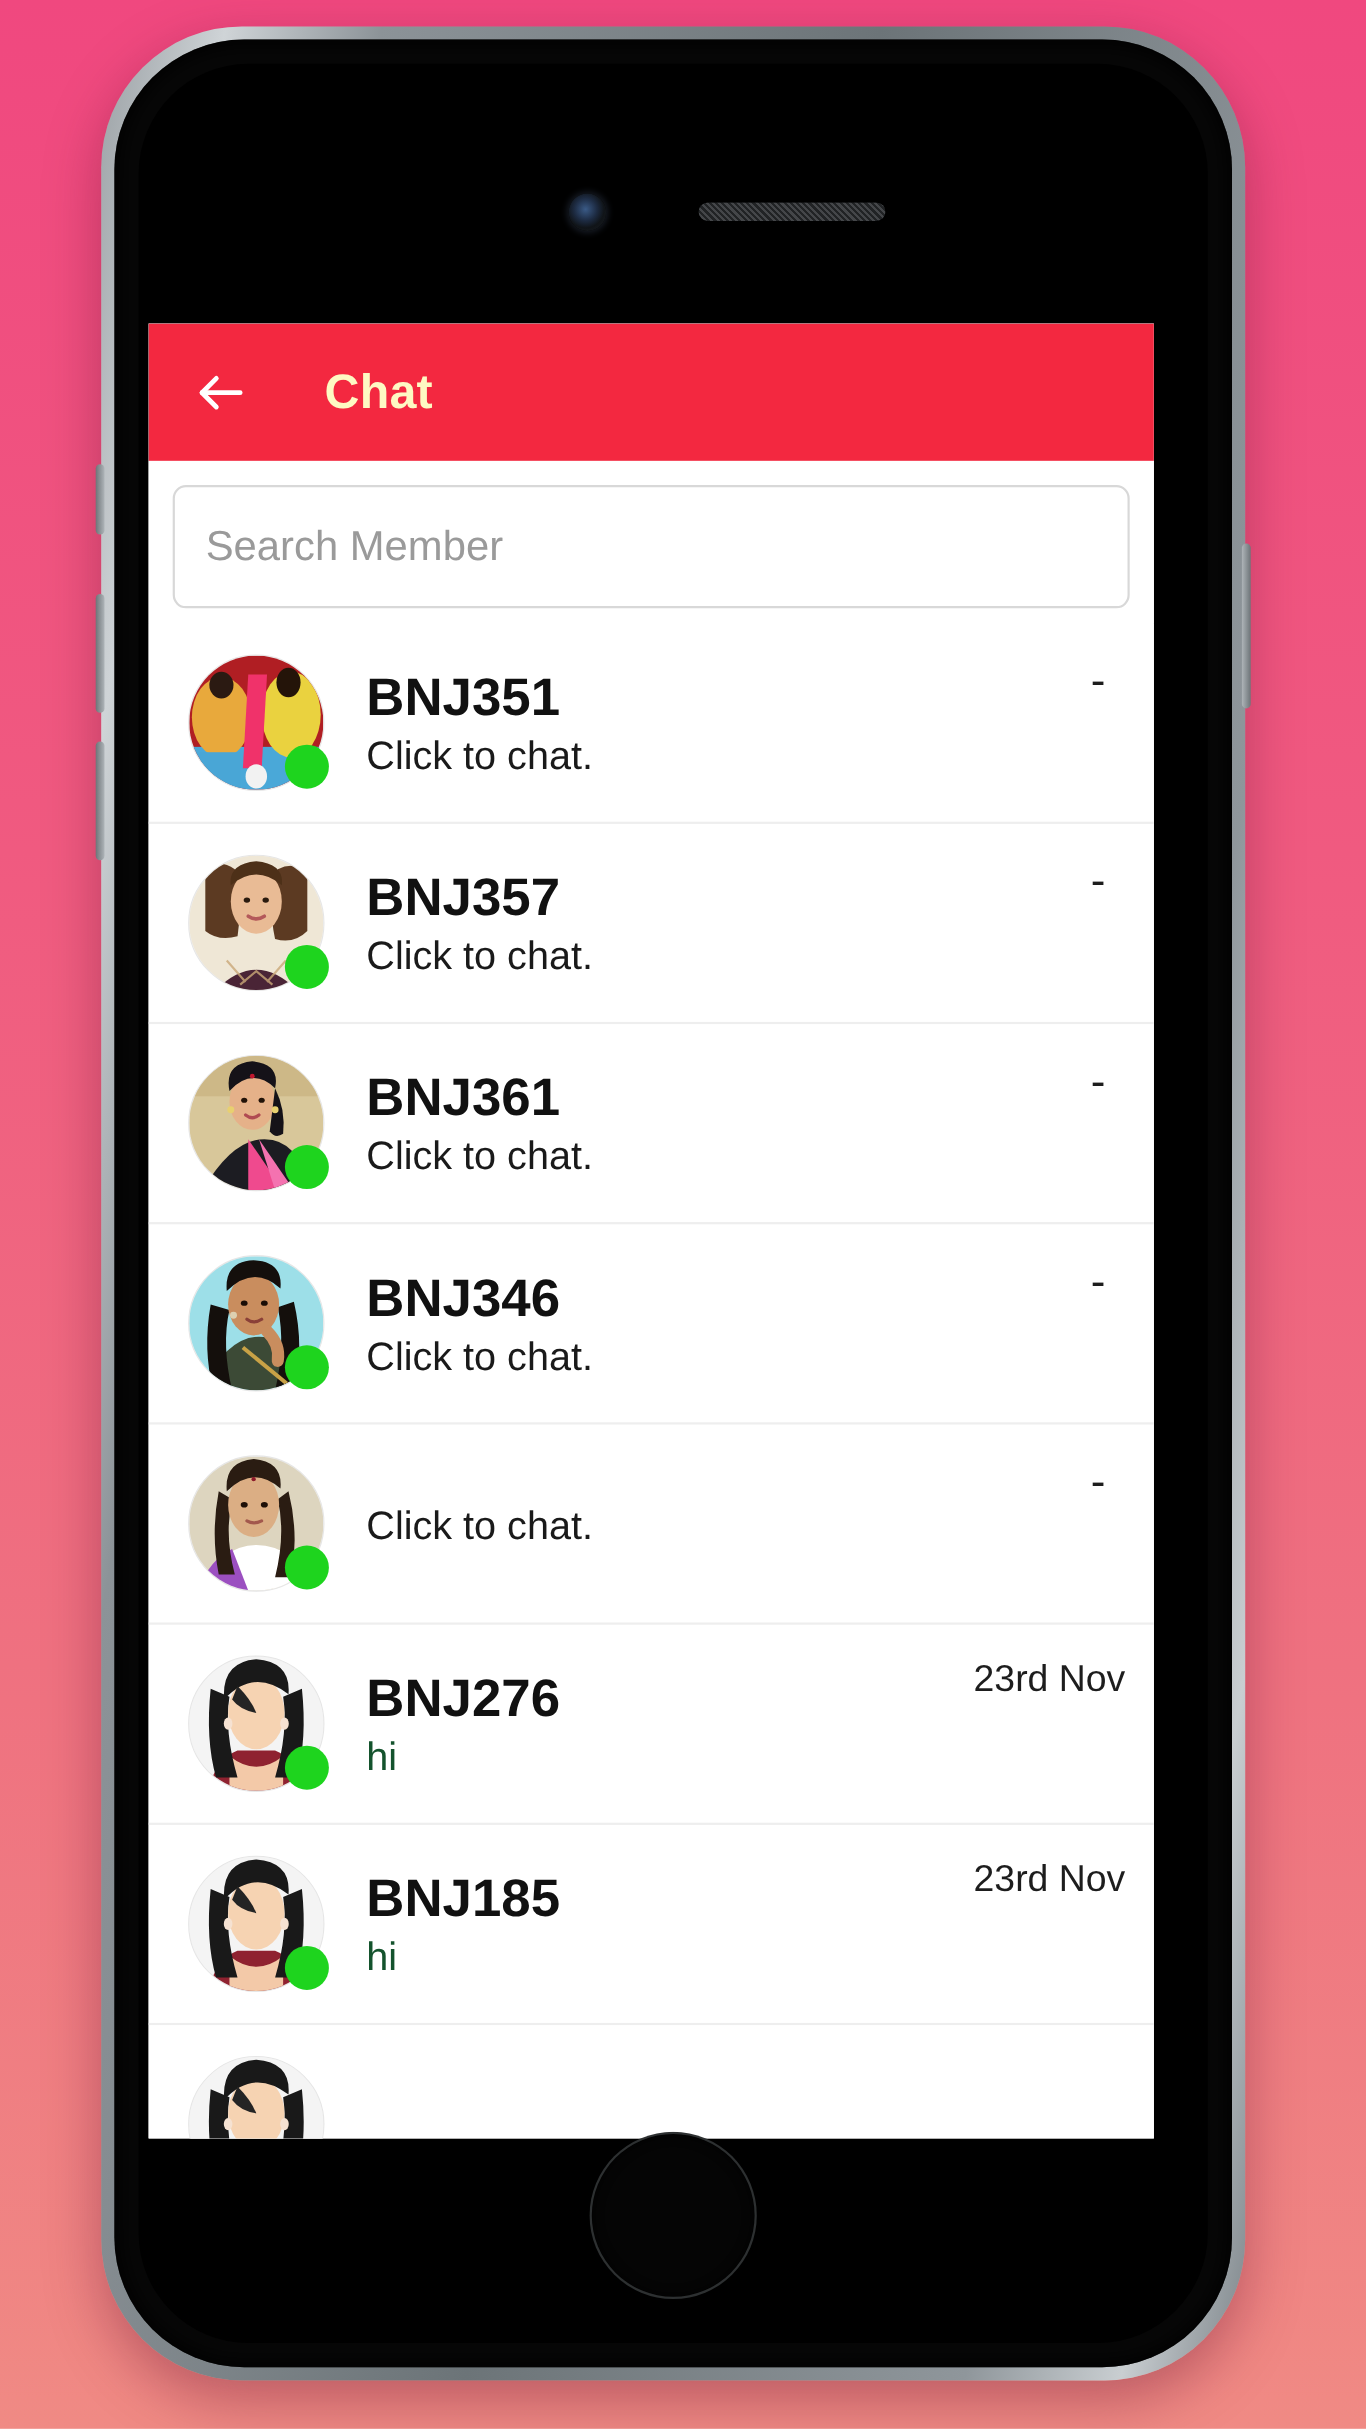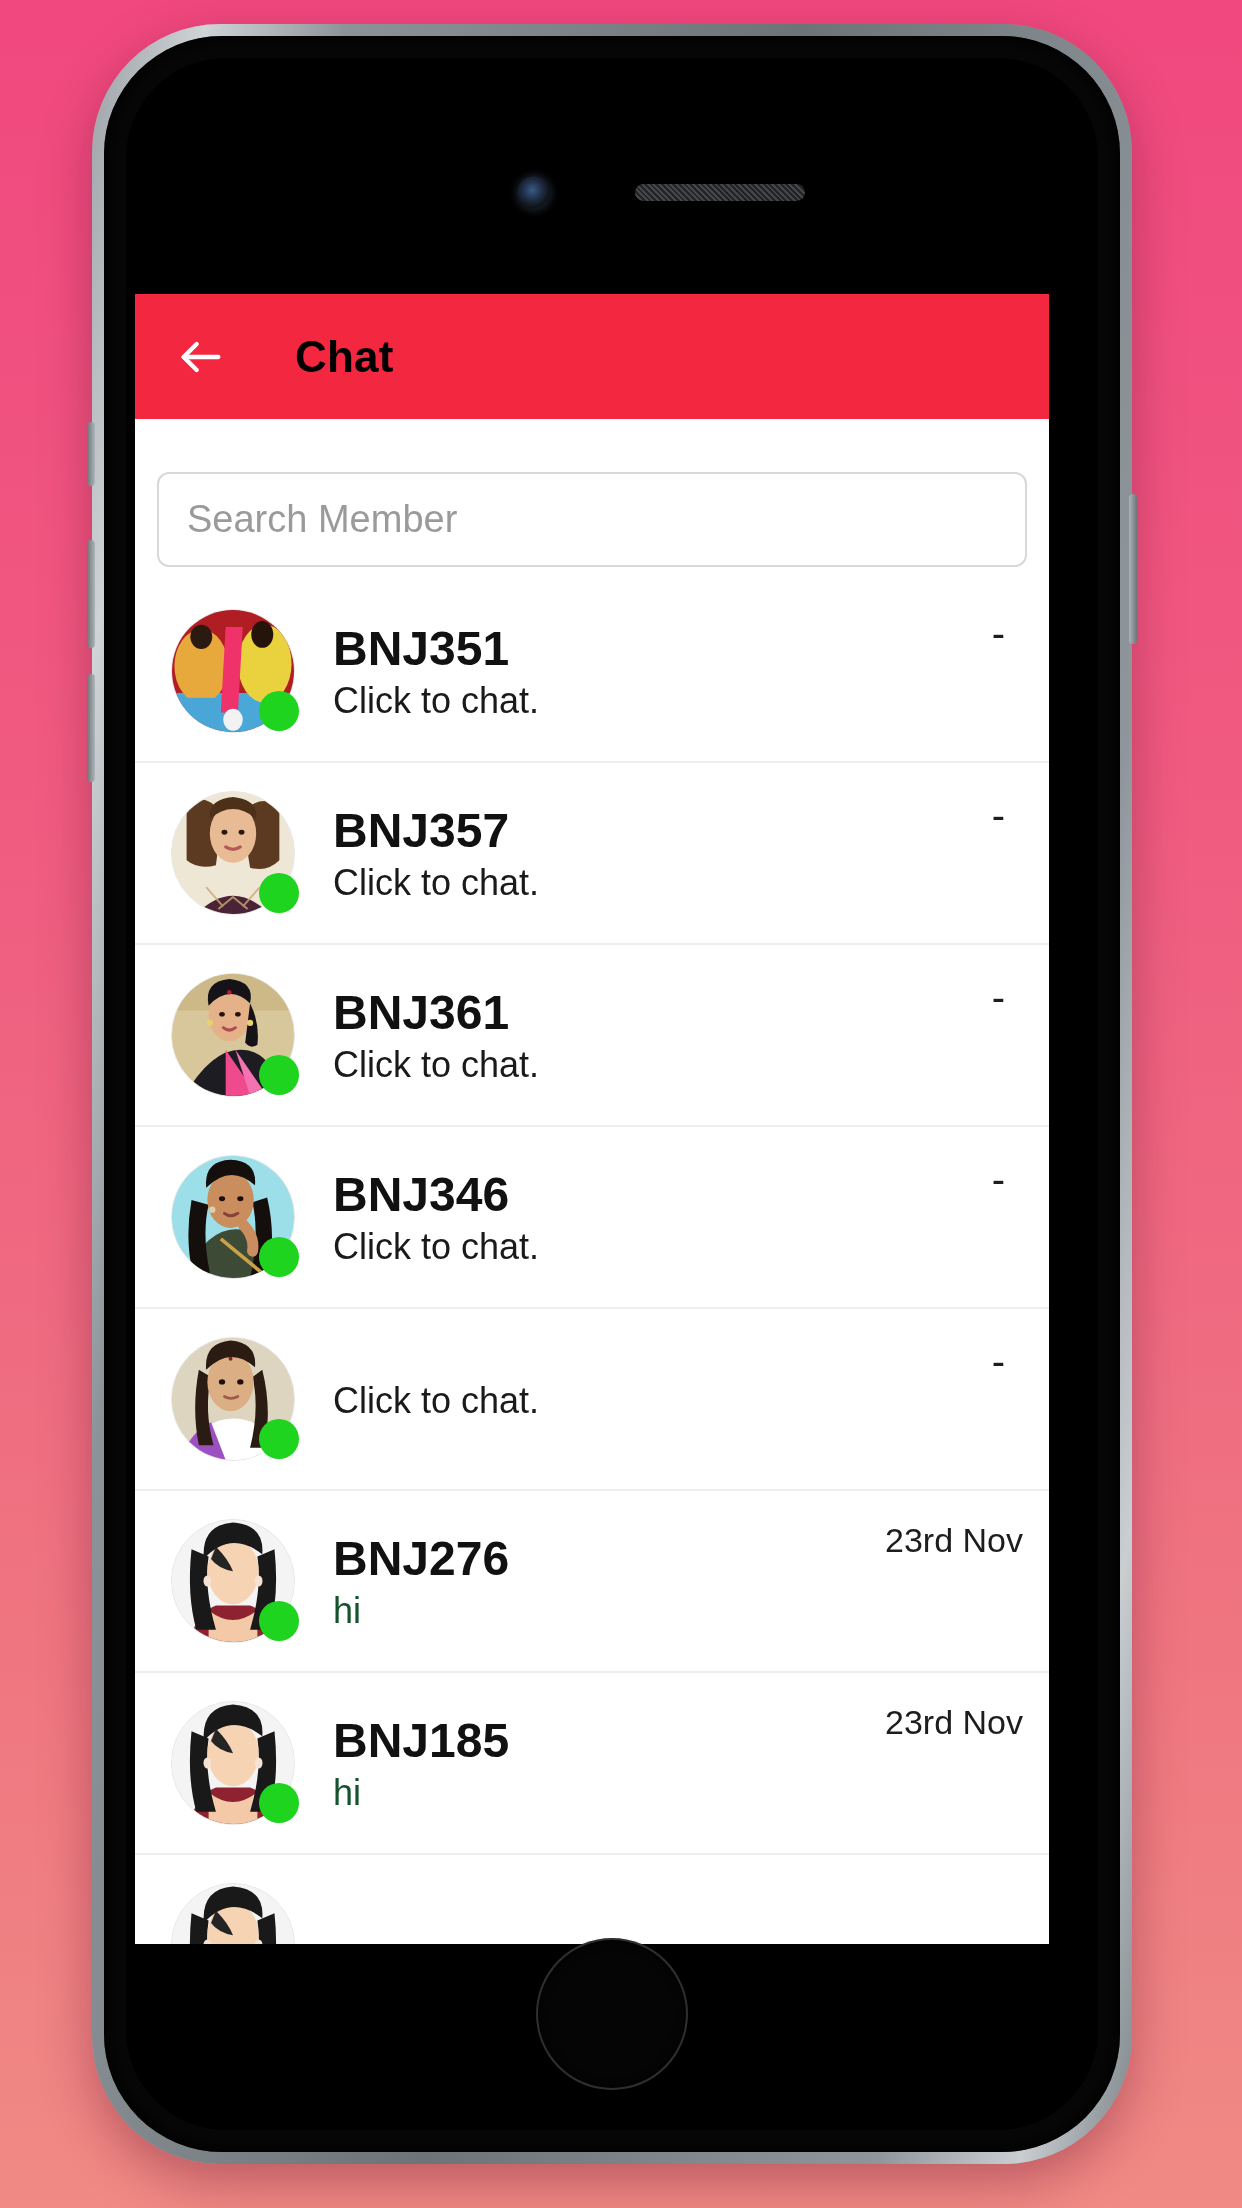--- a/index.html
+++ b/index.html
@@ -144,40 +144,39 @@
     padding-left: 40px;
   }
   .back-arrow {
     width: 52px;
     height: 52px;
     flex: 0 0 auto;
     cursor: pointer;
   }
   .app-title {
     margin-left: 68px;
-    color: #000000;
+    color: #fef9c3;
     font-size: 44px;
     font-weight: 700;
     letter-spacing: 0.2px;
   }
 
   
   .search-wrap {
     padding: 22px 22px 14px 22px;
     background: #ffffff;
   }
   .search-box {
-    height: 95px;
+    height: 112px;
     border: 2px solid #d8d8d8;
     border-radius: 12px;
     display: flex;
     align-items: center;
     padding: 0 28px;
     background: #ffffff;
-    margin-top: 31px;
   }
   .search-box input {
     border: none;
     outline: none;
     width: 100%;
     font-family: "Liberation Sans", sans-serif;
     font-size: 38px;
     color: #2d2d2d;
     background: transparent;
   }

